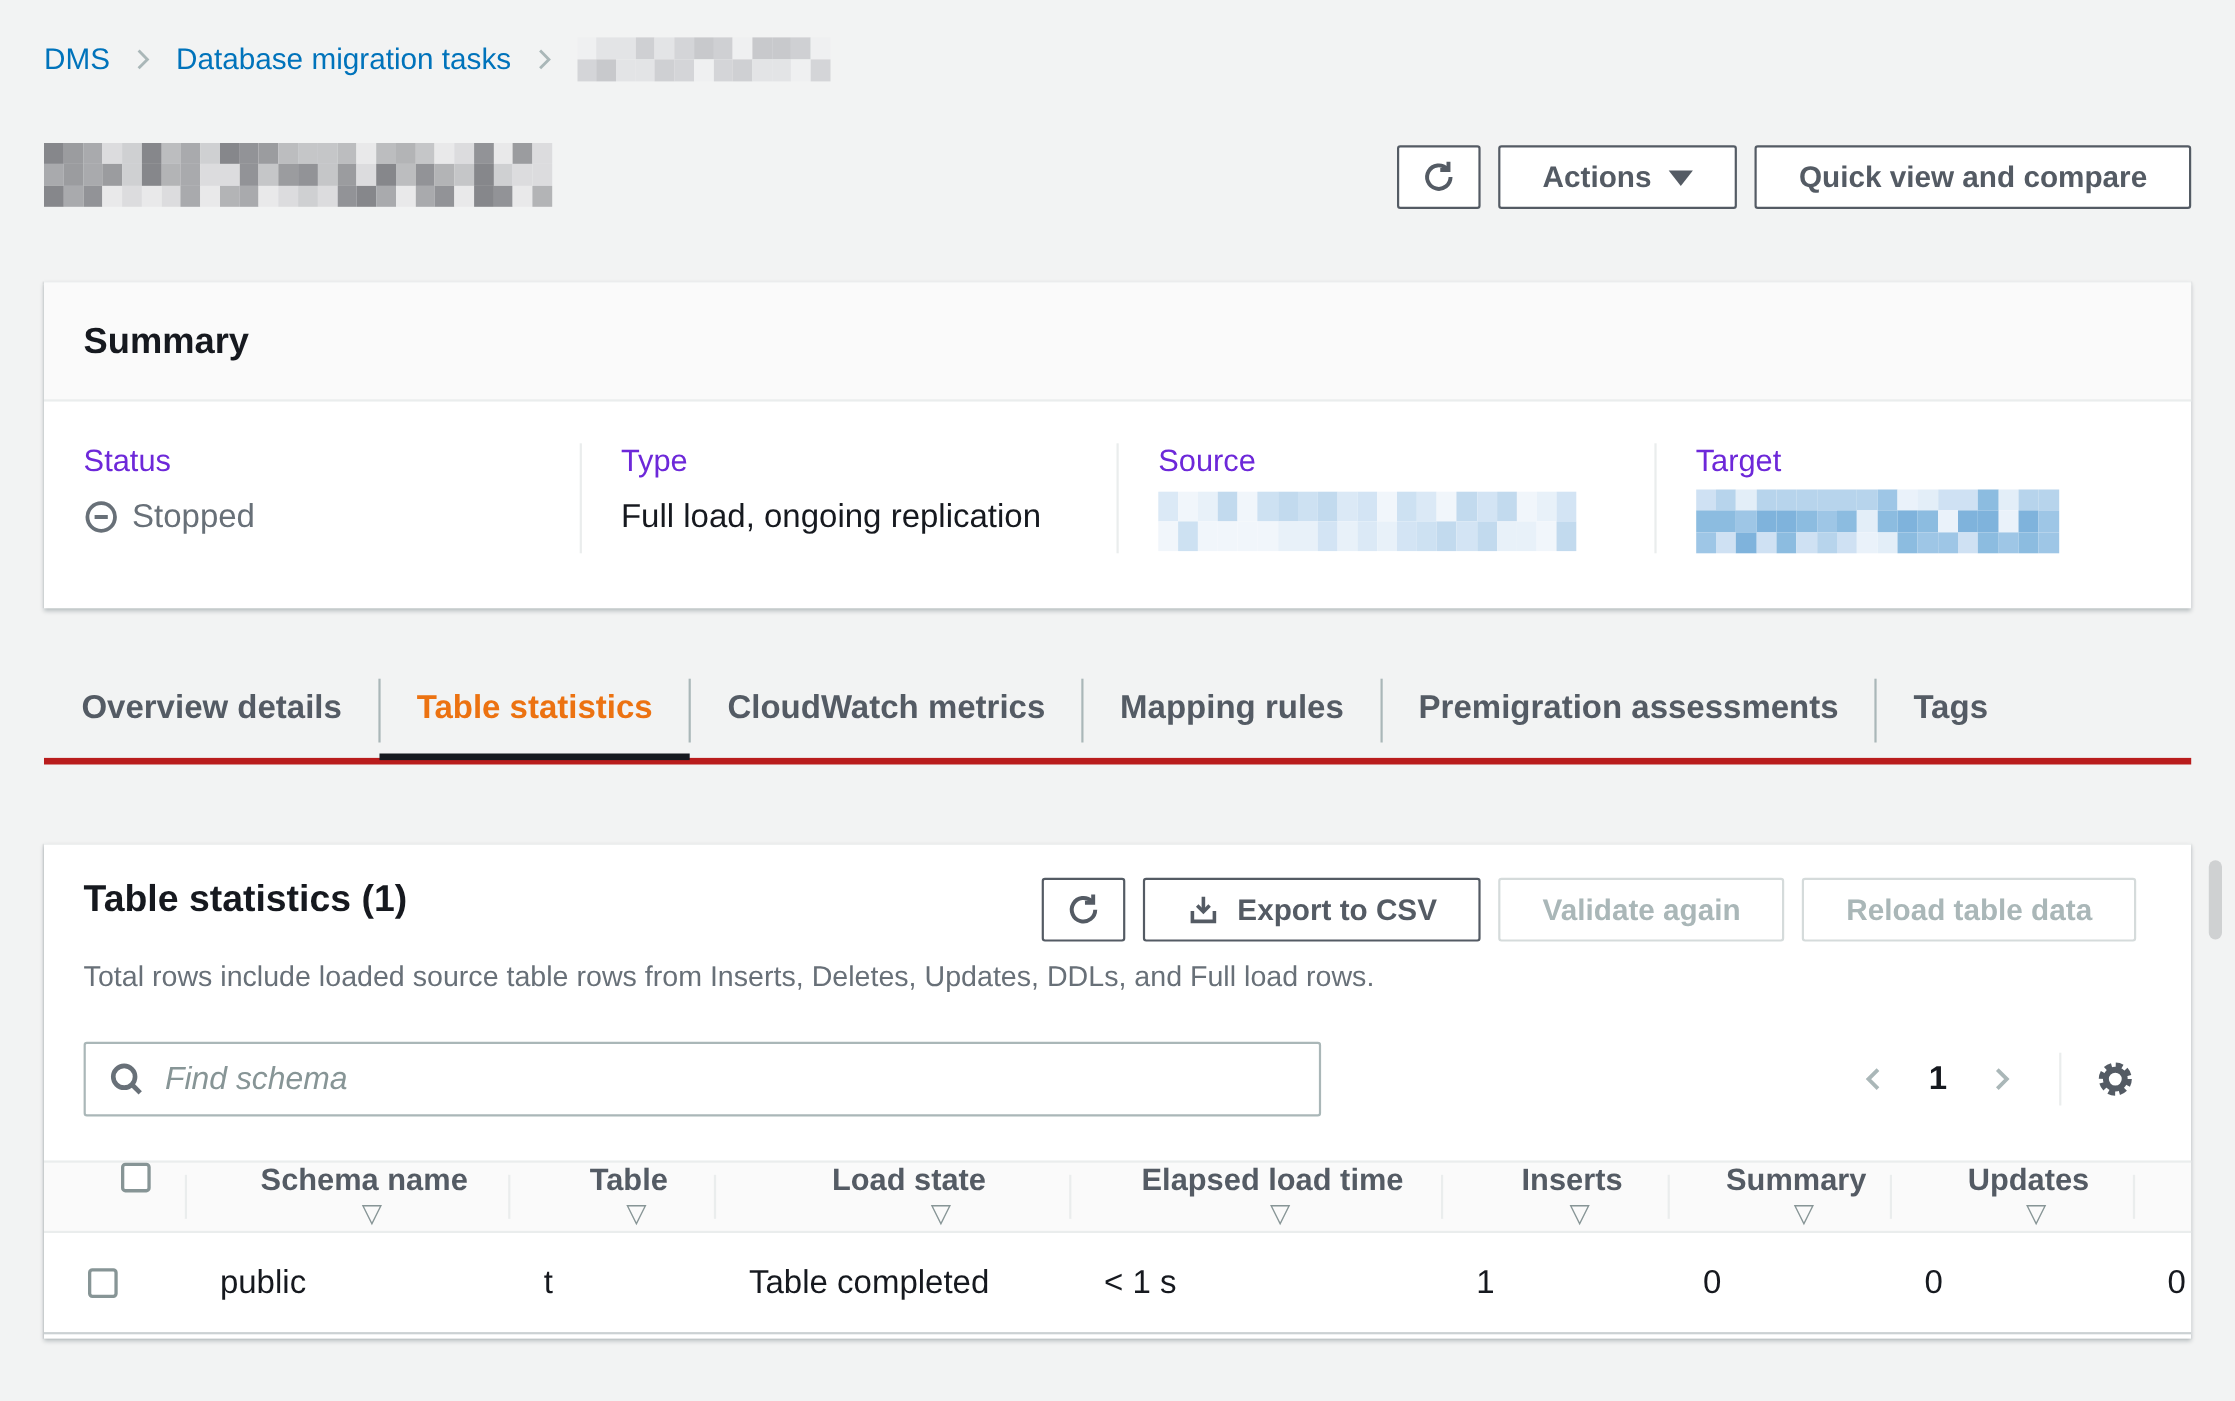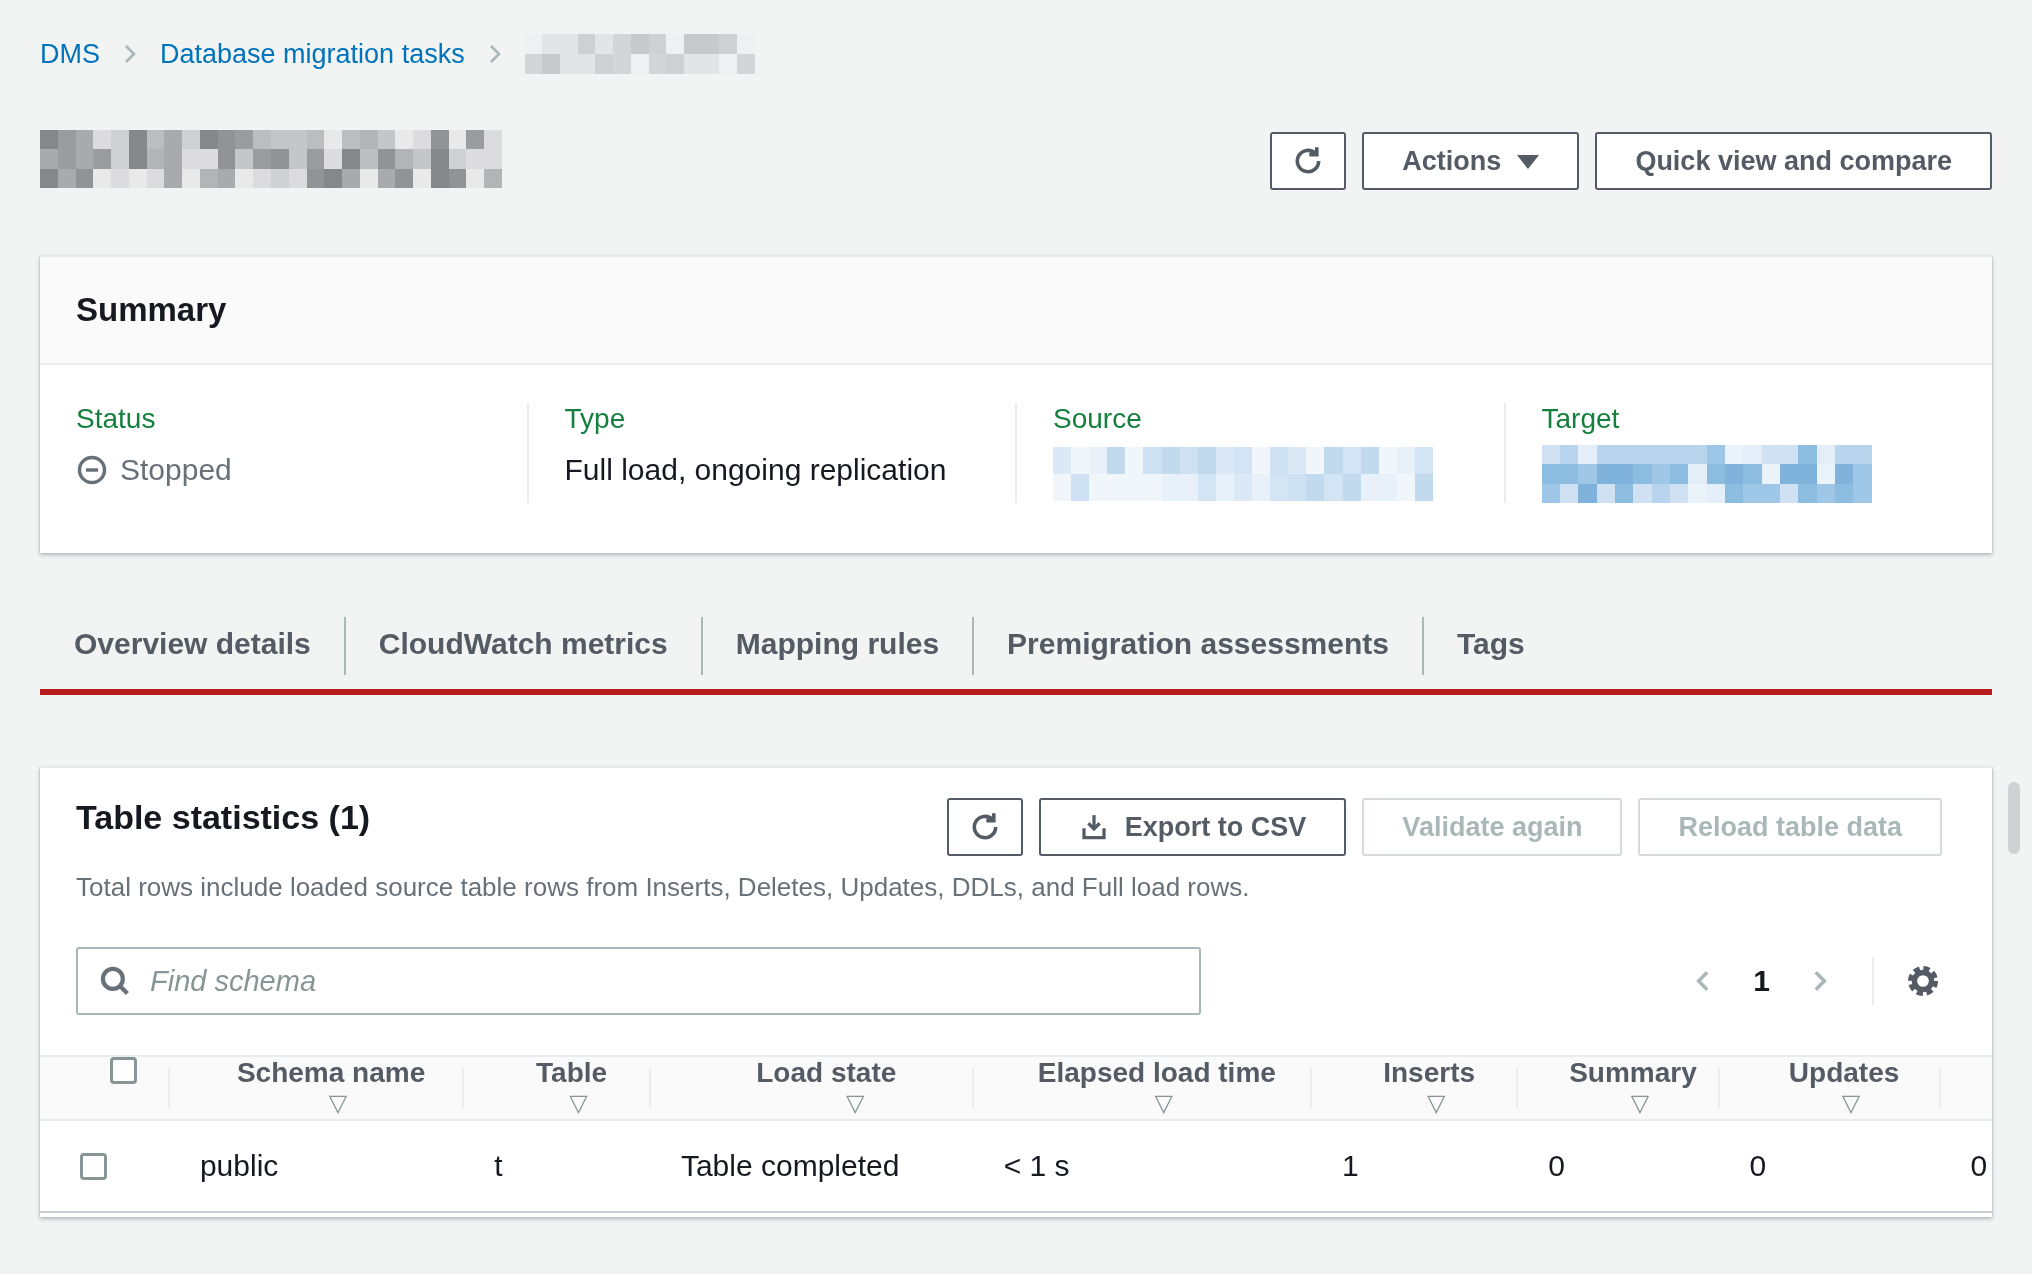--- a/index.html
+++ b/index.html
@@ -42,21 +42,21 @@
     background:#fff; border-top:1px solid #eaeded;
     box-shadow:0 2px 4px 0 rgba(0,28,36,.25), 1px 0 1px 0 rgba(0,28,36,.08), -1px 0 1px 0 rgba(0,28,36,.08);
   }
   .summary-card { margin-top:66px; }
   .card-hd { background:#fafafa; border-bottom:2px solid #eaeded; padding:34px 36px; }
   .card-hd h2 { margin:0; font-size:33px; font-weight:bold; color:#16191f; }
 
   .summary-body { display:flex; padding:38px 0 50px 0; }
   .sum-col { flex:1; padding:0 36px; }
   .sum-col + .sum-col { border-left:2px solid #eaeded; }
-  .sum-label { font-size:28px; color:#15803d; }
+  .sum-label { font-size:28px; color:#6d28d9; }
   .sum-value { margin-top:18px; font-size:30px; color:#16191f; display:flex; align-items:center; gap:12px; }
   .sum-value.gray { color:#687078; }
   .stopped-svg { width:32px; height:32px; stroke:#687078; fill:none; stroke-width:2.6; }
   .src-redacted { width:380px; height:54px; margin-top:12px; }
   .tgt-redacted { width:330px; height:58px; margin-top:10px; }
 
   
   .tabs { display:flex; margin-top:60px; border-bottom:6px solid #b91c1c; }
   .tab { position:relative; padding:14px 34px 28px 34px; font-size:30px; font-weight:bold; color:#545b64; cursor:pointer; white-space:nowrap; }
   .tab:not(:first-child)::before { content:""; position:absolute; left:-1px; top:4px; height:58px; width:2px; background:#aab7b8; }
@@ -374,20 +374,21 @@
             <i style="background: rgb(158, 198, 230);"></i>
             <i style="background: rgb(140, 188, 224);"></i>
             <i style="background: rgb(158, 198, 230);"></i>
           </div>
       </div>
     </div>
   </div>
 
   <div class="tabs">
     <div class="tab">Overview details</div>
+    <div class="tab active">Table statistics</div>
     <div class="tab">CloudWatch metrics</div>
     <div class="tab">Mapping rules</div>
     <div class="tab">Premigration assessments</div>
     <div class="tab">Tags</div>
   </div>
 
   <div class="card table-card">
     <div class="tc-head">
       <h2>Table statistics (1)</h2>
       <div class="tc-buttons">

